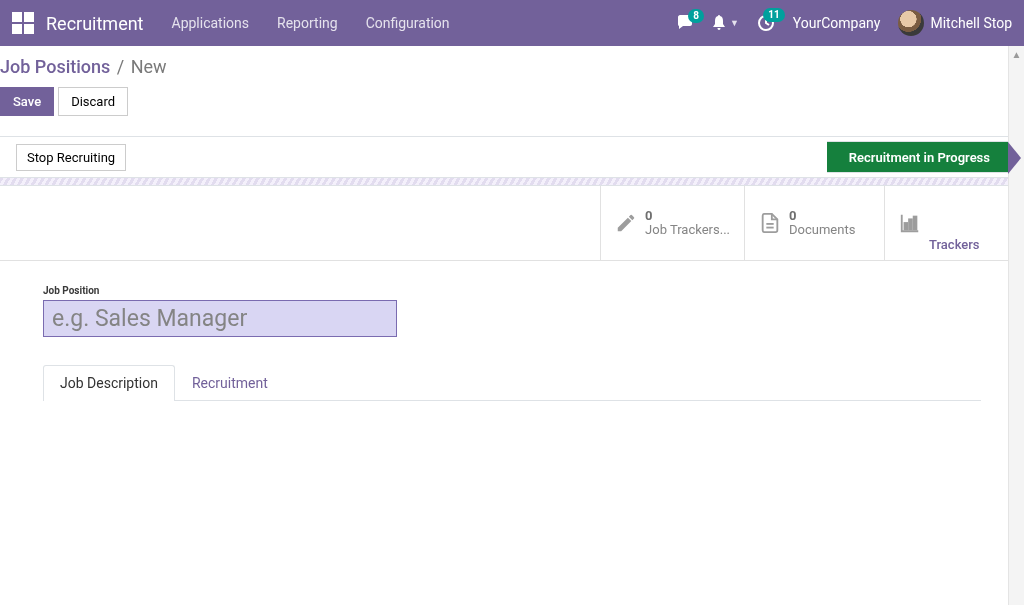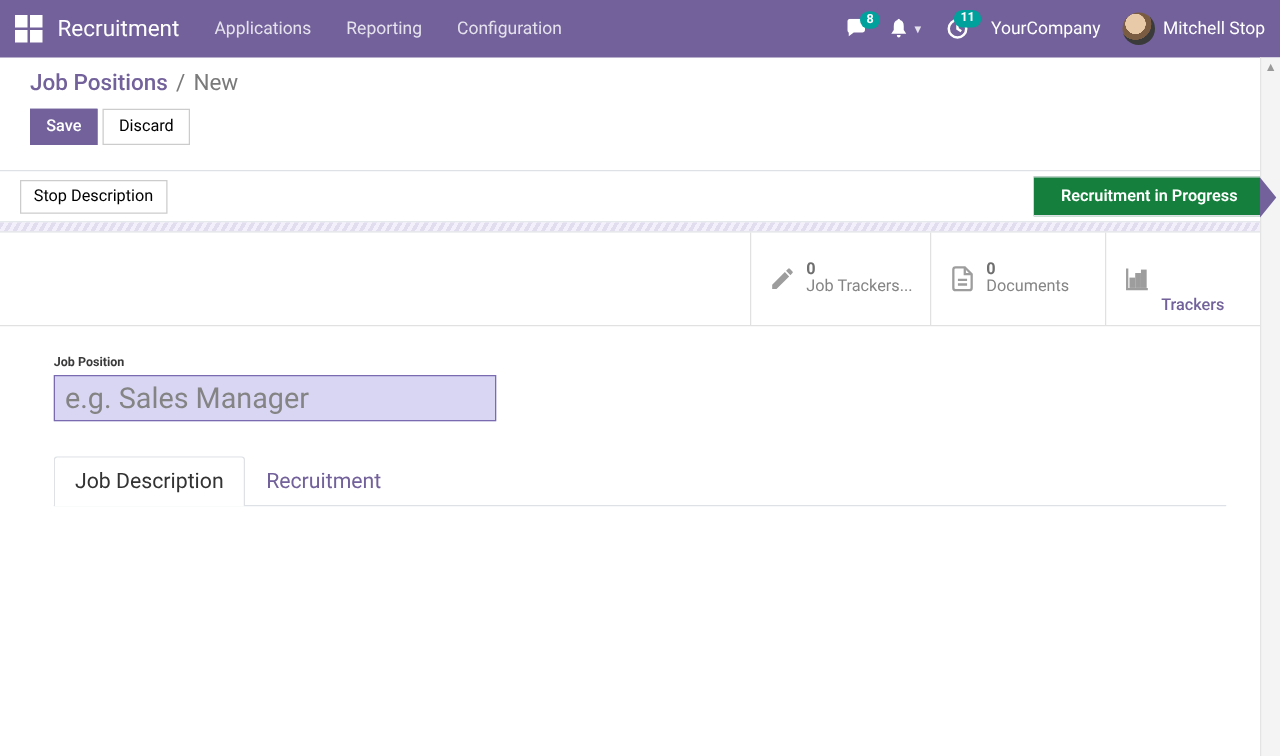--- a/index.html
+++ b/index.html
@@ -14,21 +14,21 @@
     .navbar-menu a { color: #e5e2ed; cursor: pointer; }
     .navbar-spacer { flex: 1; }
     .navbar-right { display: flex; align-items: center; gap: 18px; font-size: 14px; }
     .nav-icon-wrap { position: relative; display: flex; align-items: center; cursor: pointer; }
     .nav-badge { position: absolute; top: -6px; right: -10px; background: #00a09d; color: #fff; border-radius: 10px; font-size: 10px; font-weight: 700; padding: 1px 5px; line-height: 1.2; }
     .nav-caret { font-size: 9px; margin-left: 4px; color: #e5e2ed; }
     .avatar { width: 26px; height: 26px; border-radius: 50%; background: radial-gradient(circle at 40% 35%, #e8c9a8 0 35%, #7a5c42 36% 55%, #3a3a3a 56% 100%); display: inline-block; margin-right: 6px; }
     .user-box { display: flex; align-items: center; cursor: pointer; }
     
     
-    .cp { padding: 10px 16px 0 24px; }
+    .cp { padding: 10px 16px 0 0; }
     .breadcrumb { font-size: 18px; color: #606569; margin-bottom: 10px; }
     .breadcrumb a { color: #72619a; font-weight: 500; cursor: pointer; }
     .breadcrumb .sep { color: #7a7a7a; margin: 0 2px; }
     .breadcrumb .current { color: #7a7a7a; }
     .cp-buttons { display: flex; gap: 4px; margin-bottom: 20px; }
     .btn { padding: 6px 12px; font-size: 13px; border: 1px solid #ccc; background: #fff; cursor: pointer; }
     .btn-primary { background: #72619a; border-color: #72619a; color: #fff; font-weight: 500; }
     
     
     .statusbar-row { display: flex; align-items: center; padding: 0 16px; border-top: 1px solid #dee2e6; border-bottom: 1px solid #dee2e6; height: 42px; }
@@ -54,21 +54,21 @@
     .stat-btn.single .stat-text .label { color: #72619a; font-weight: 500; margin-top: 44px; }
     
     
     .sheet { padding: 24px 34px; max-width: 1006px; margin: 0 auto; }
     .field-label { font-size: 10px; font-weight: 700; color: #3a3a3a; margin-bottom: 4px; display: block; }
     .title-input { width: 354px; padding: 4px 8px; font-size: 23px; color: #666; border: 1px solid #7a6bb0; background: #d9d6f3; outline: none; }
     .title-input::placeholder { color: #848484; }
     
     
     .tabs { margin-top: 28px; border-bottom: 1px solid #dee2e6; display: flex; }
-    .tab { padding: 9px 16px; font-size: 17px; border: 1px solid transparent; border-bottom: none; color: #72619a; cursor: pointer; }
+    .tab { padding: 9px 16px; font-size: 14px; border: 1px solid transparent; border-bottom: none; color: #72619a; cursor: pointer; }
     .tab.active { border-color: #dee2e6; background: #fff; color: #333; border-radius: 3px 3px 0 0; margin-bottom: -1px; }
     
     
     .scrollbar { position: absolute; right: 0; top: 46px; bottom: 0; width: 16px; background: #f4f4f4; border-left: 1px solid #e4e4e4; }
     .scroll-arrow { height: 16px; display: flex; align-items: center; justify-content: center; color: #9a9a9a; font-size: 10px; }
     
     svg { display: block; }
   </style>
 </head>
 <body>
@@ -122,21 +122,21 @@
     <span class="current">New</span>
   </div>
   <div class="cp-buttons">
     <button class="btn btn-primary">Save</button>
     <button class="btn">Discard</button>
   </div>
 </div>
 
 <div class="statusbar-row">
   <div class="statusbar-left">
-    <button class="btn">Stop Description</button>
+    <button class="btn">Stop Recruiting</button>
   </div>
   <div class="statusbar-spacer"></div>
   <div class="statusbar">
     <div class="status-stage active">
       <span>Recruitment in Progress</span>
     </div>
   </div>
 </div>
 
 <div class="hatched"></div>

